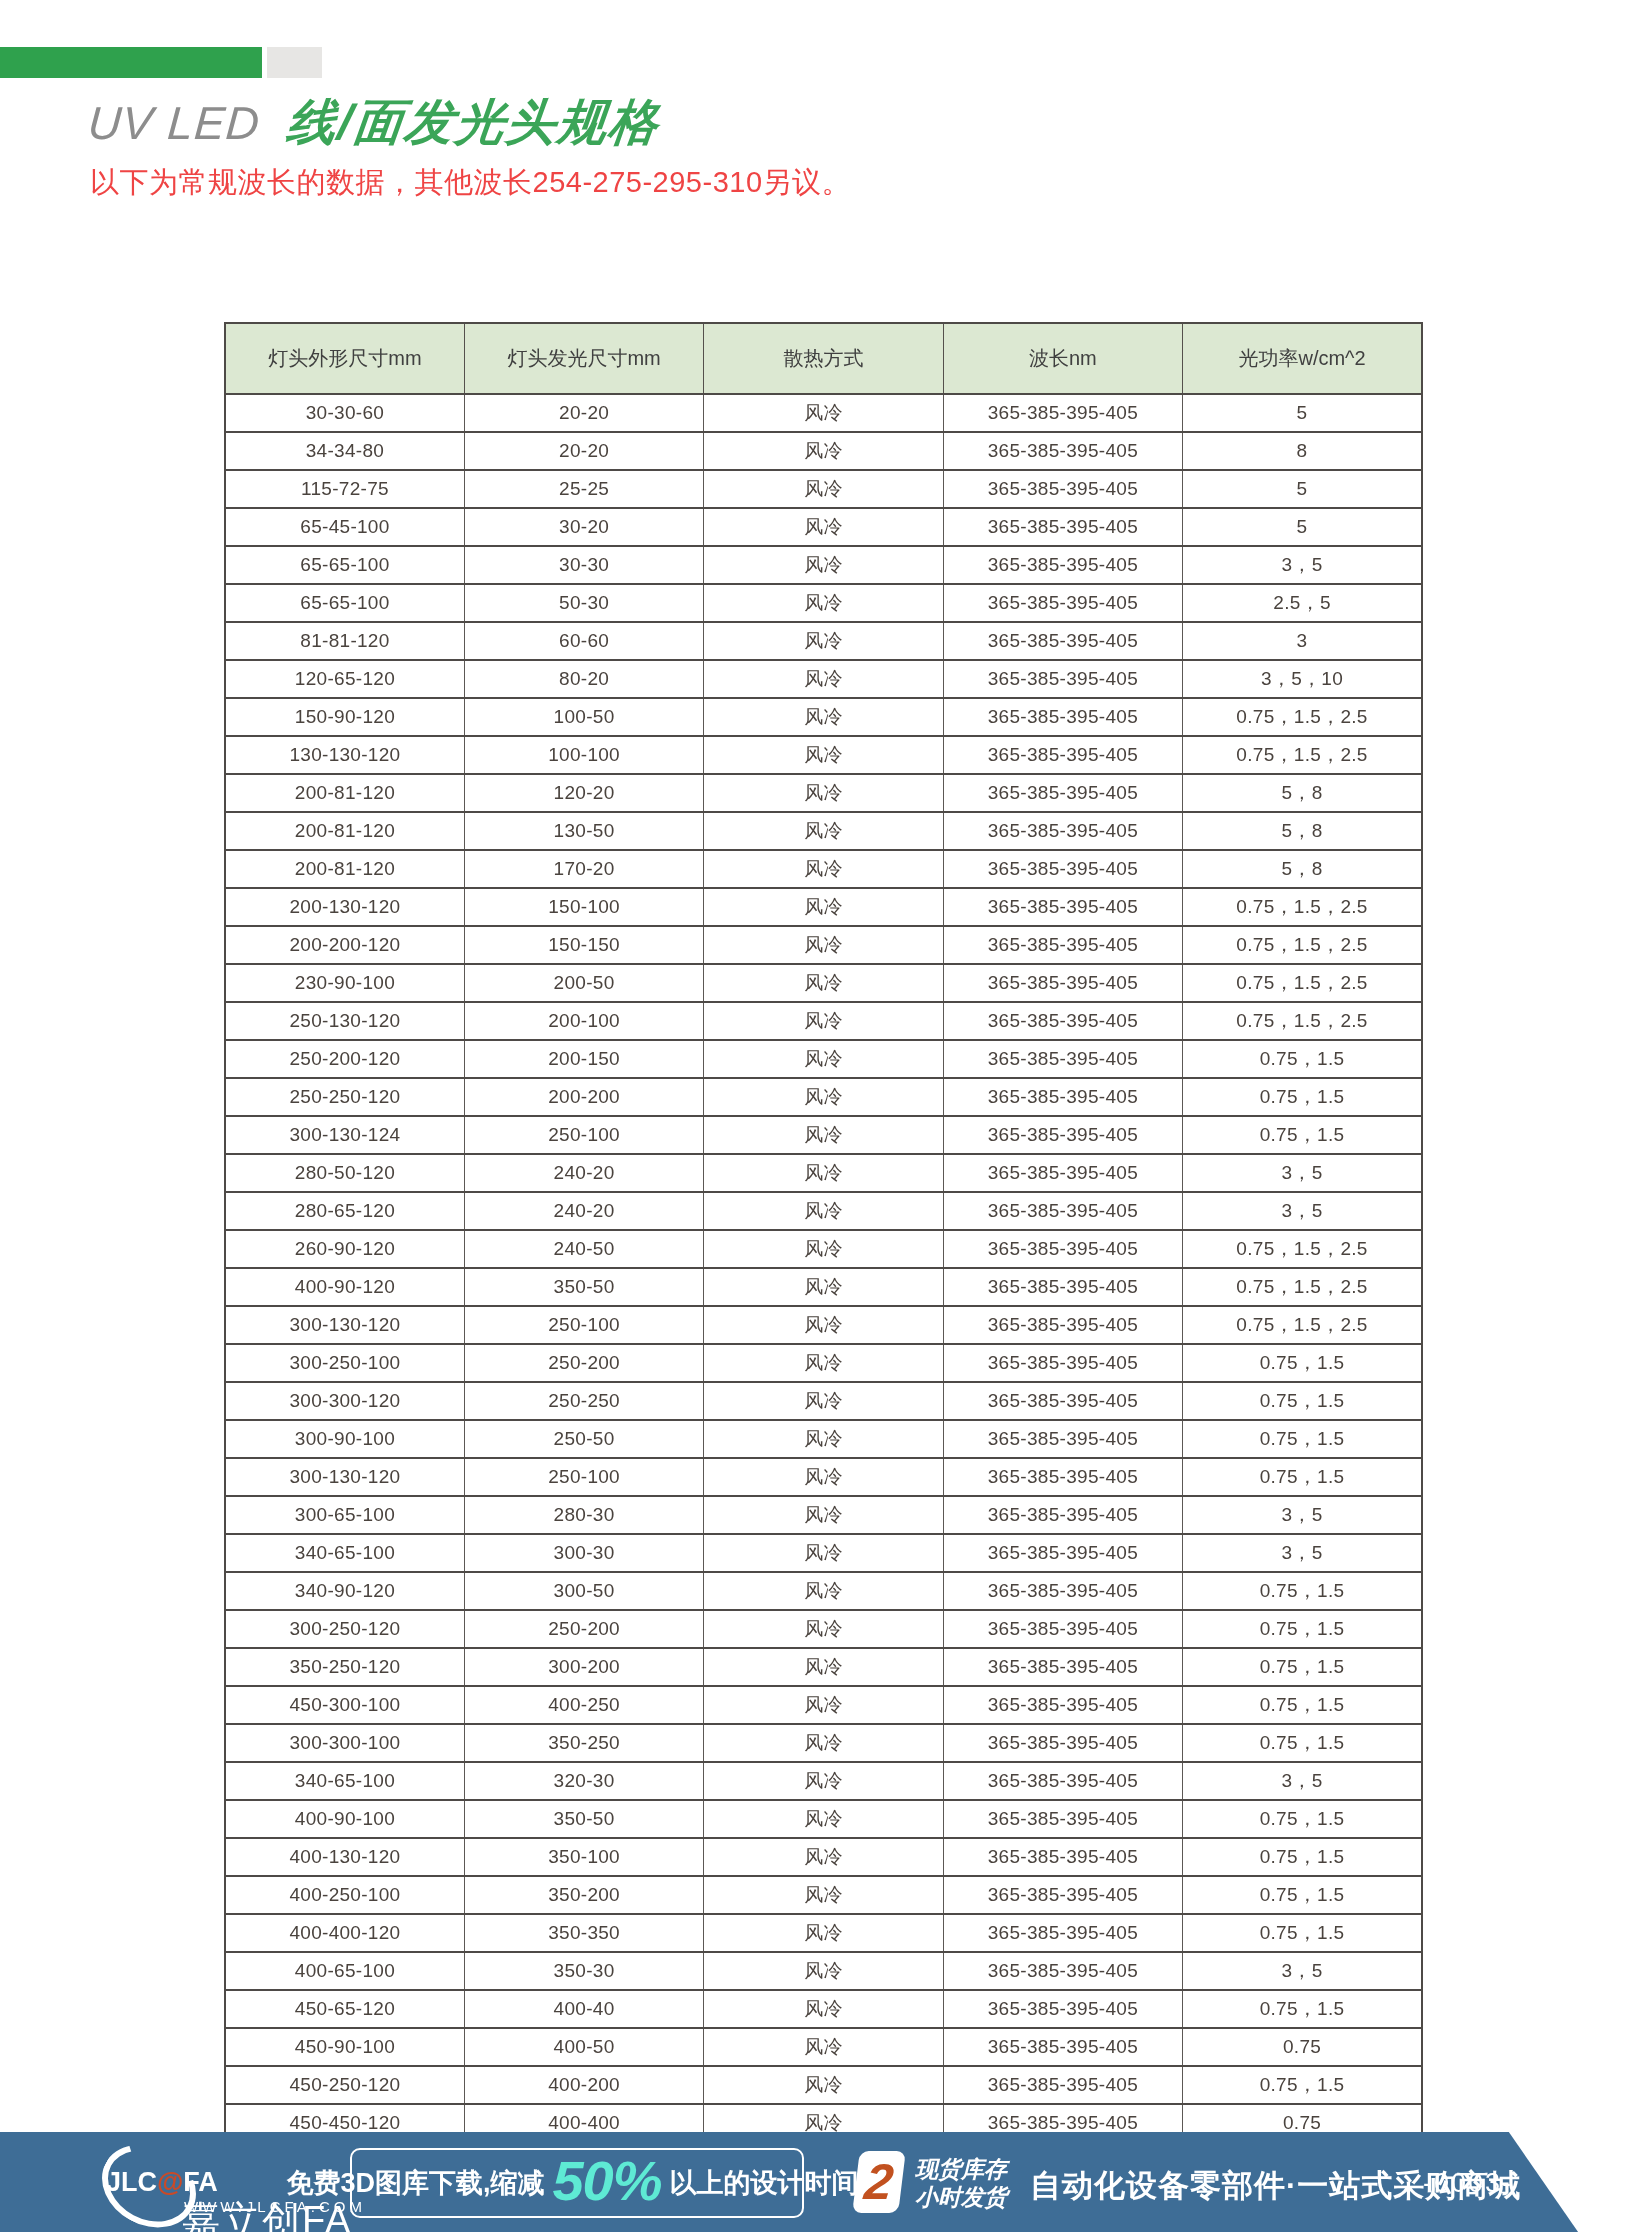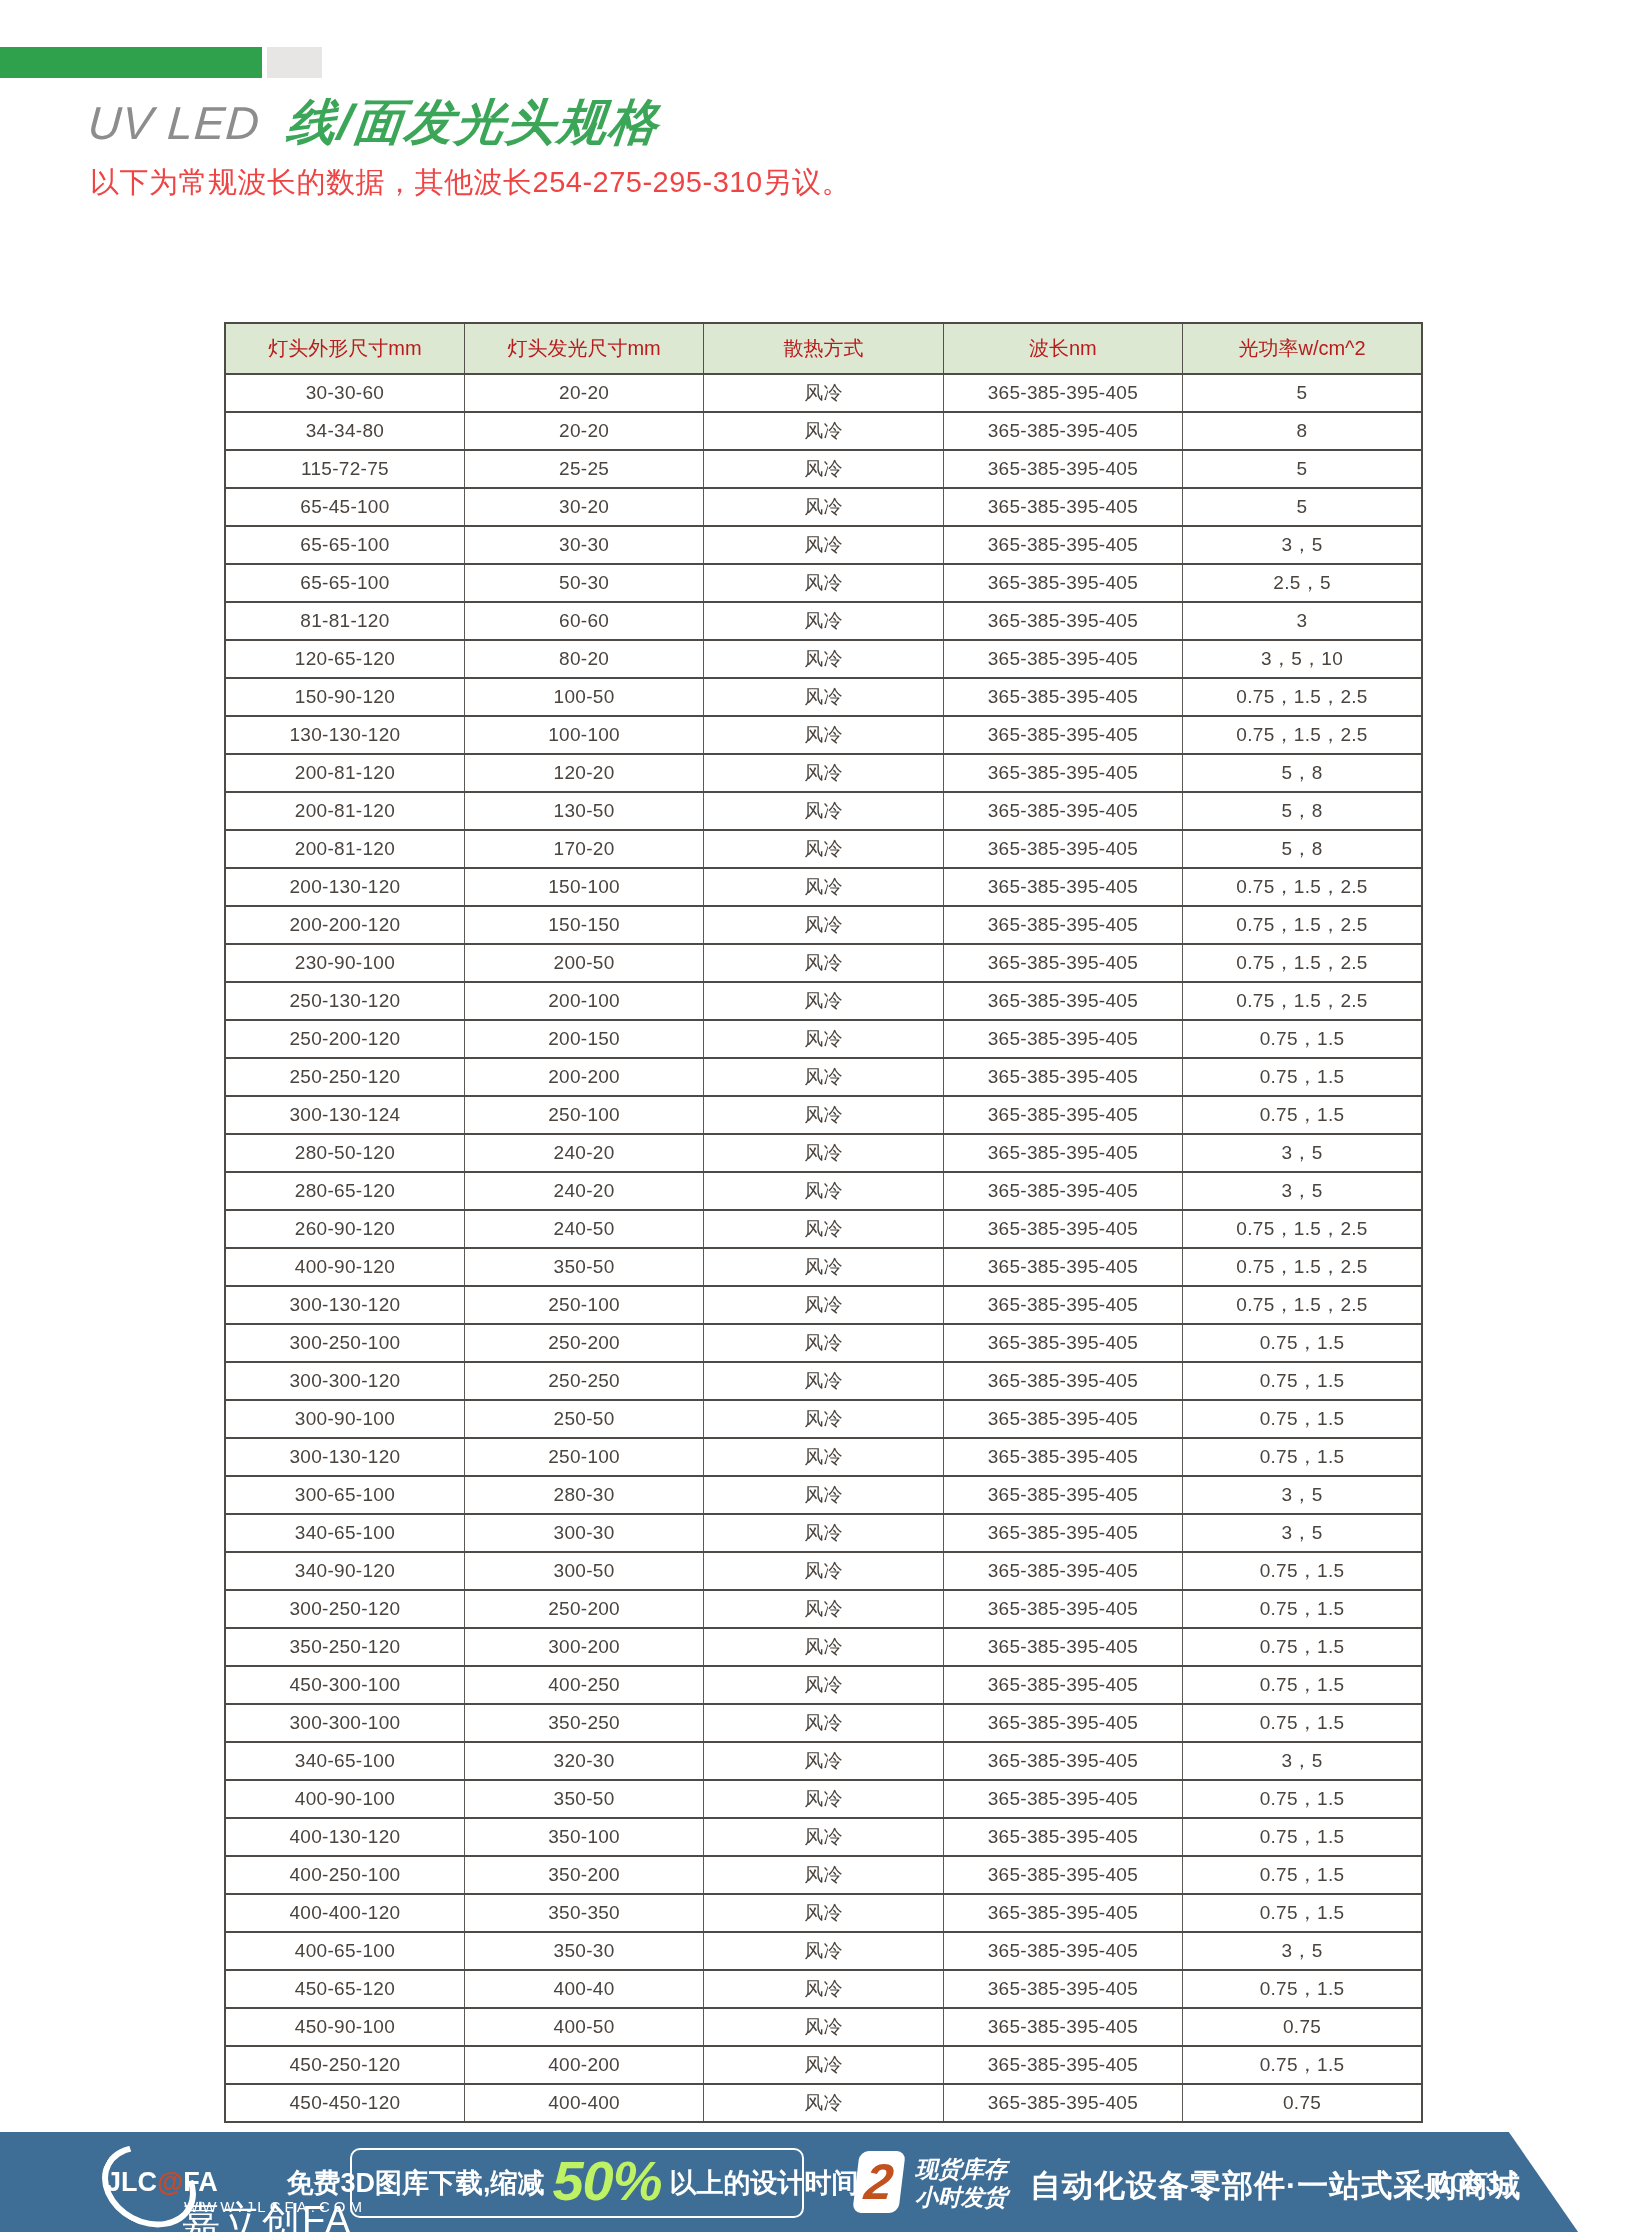--- a/index.html
+++ b/index.html
@@ -29,24 +29,24 @@
     font-size:29px;color:#ef4444;letter-spacing:0.5px;
   }
 
   
   .spec-table{
     position:absolute;left:224px;top:322px;width:1199px;
     border-collapse:collapse;table-layout:fixed;
     font-size:19px;color:#4A433E;
   }
   .spec-table th{
-    height:37px;background:#DCE8D2;color:#b91c1c;
+    height:37px;background:#DCE8D2;color:#404040;
     font-weight:normal;font-size:20px;
     border:1px solid #55504C;border-bottom:2px solid #4E4A47;
-    padding:6px;text-align:center;
+    padding:16px;text-align:center;
   }
   .spec-table td{
     height:36px;background:#ffffff;
     border-left:1px solid #5C5855;border-right:1px solid #5C5855;
     border-bottom:2px solid #4E4A47;
     padding:0;text-align:center;letter-spacing:0.3px;
   }
   .spec-table{border:2px solid #4E4A47;}
   .spec-table col{width:20%;}
 
@@ -78,21 +78,21 @@
     font-size:15px;letter-spacing:4px;white-space:nowrap;
   }
   .promo-box{
     position:absolute;left:350px;top:16px;width:450px;height:66px;
     border:2px solid #ffffff;border-radius:10px;
     display:flex;align-items:center;justify-content:center;gap:8px;
     white-space:nowrap;
   }
   .promo-text{font-size:27px;font-weight:bold;}
   .promo-highlight{
-    font-size:56px;font-weight:bold;font-style:italic;color:#bef264;
+    font-size:56px;font-weight:bold;font-style:italic;color:#5eead4;
     line-height:1;margin-top:-4px;letter-spacing:-1px;
   }
   .stock-badge{
     position:absolute;left:856px;top:19px;width:46px;height:62px;
     background:#ffffff;border-radius:9px;transform:skewX(-7deg);
     display:flex;align-items:center;justify-content:center;
   }
   .stock-badge-num{
     font-size:50px;font-weight:bold;font-style:italic;color:#C2511F;line-height:1;
   }

